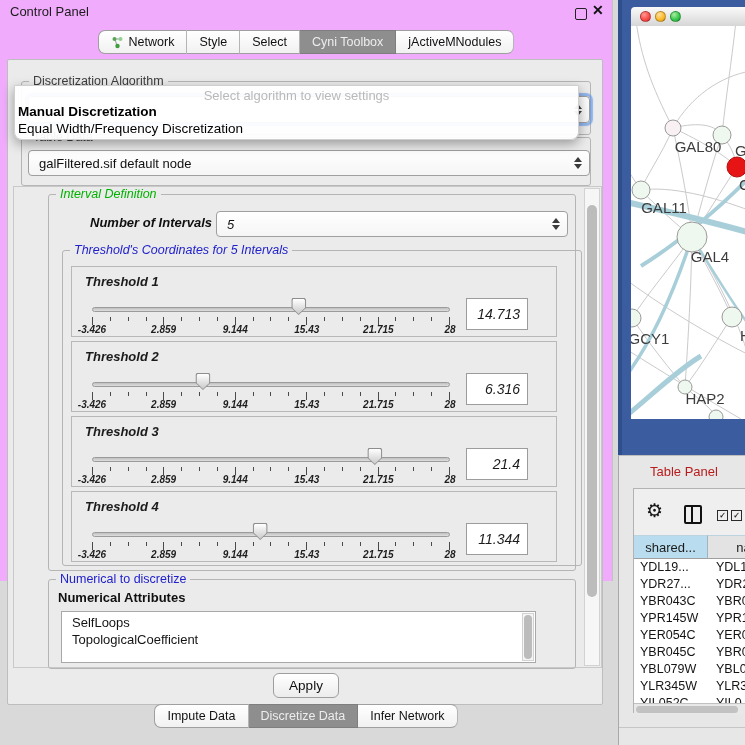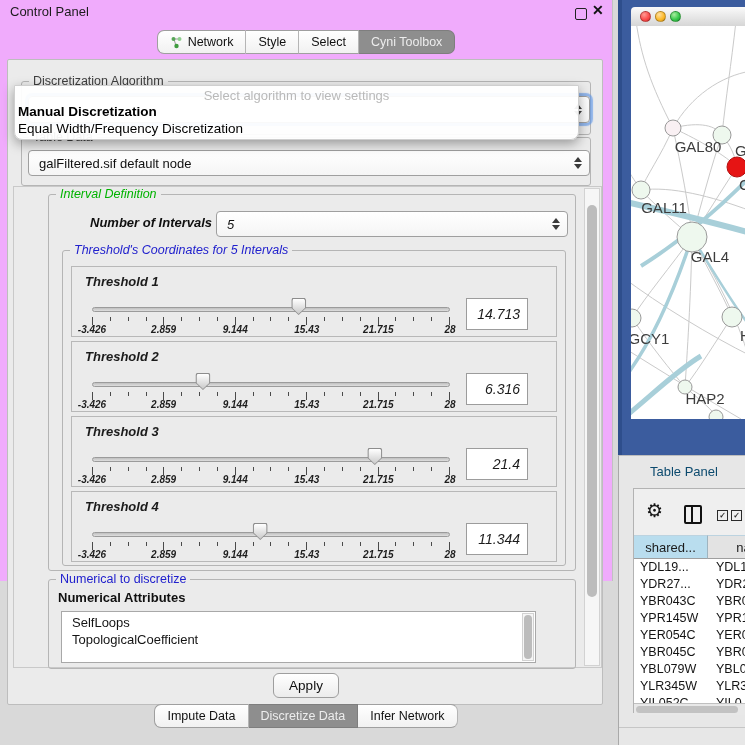--- a/index.html
+++ b/index.html
@@ -66,21 +66,21 @@
   
   .netwin{position:absolute;left:618px;top:0;width:127px;height:455px;background:#3b5c9e;}
   .netwin .ledge{position:absolute;left:0;top:0;width:4px;height:100%;background:#2e4e8c;}
   .nettitle{position:absolute;left:13px;top:7px;right:0;height:19px;
             background:linear-gradient(#fafafa,#d6d6d6);border-bottom:1px solid #9a9a9a;border-radius:4px 0 0 0;}
   .tl{position:absolute;top:4px;width:11px;height:11px;border-radius:50%;border:1px solid rgba(0,0,0,.25);box-sizing:border-box;}
   .netcanvas{position:absolute;left:13px;top:26px;right:0;height:393px;background:#fff;overflow:hidden;}
   
   .tablepanel{position:absolute;left:618px;top:455px;width:127px;height:290px;background:#e7e7e7;
               border-left:1px solid #a9a9a9;border-top:1px solid #bdbdbd;box-sizing:border-box;}
-  .tp-title{position:absolute;left:31px;top:8px;font-size:13px;color:#0c4a6e;}
+  .tp-title{position:absolute;left:31px;top:8px;font-size:13px;color:#b91c1c;}
   .tp-card{position:absolute;left:14px;top:32px;width:120px;height:225px;background:#efefef;
            border:1px solid #b3b3b3;box-sizing:border-box;}
   .gear{position:absolute;left:12px;top:12px;font-size:19px;color:#141414;line-height:19px;}
   .colicon{position:absolute;left:50px;top:16px;width:14px;height:15px;border:2px solid #111;border-radius:2px;}
   .colicon::after{content:"";position:absolute;left:5px;top:0;width:2px;height:100%;background:#111;}
   .chk{position:absolute;top:21px;width:9px;height:9px;border:1.5px solid #2a2a2a;font-size:8px;line-height:9px;
        text-align:center;color:#2a2a2a;font-weight:bold;}
   .thead{position:absolute;left:0px;top:46px;height:24px;display:flex;font-size:13px;}
   .th{line-height:24px;text-align:center;border-right:1px solid #9fb4bf;border-bottom:1px solid #9f9f9f;
       border-top:1px solid #bcd3e0;box-sizing:border-box;overflow:hidden;}
@@ -115,20 +115,23 @@
       </div>
       <div class="seg">
           <span>Style</span>
         </div>
       <div class="seg">
           <span>Select</span>
         </div>
       <div class="seg active">
           <span>Cyni Toolbox</span>
         </div>
+      <div class="seg">
+          <span>jActiveMNodules</span>
+        </div>
     </div>
 
     <div class="card">
 
       <div class="grp" style="left:13px;top:21px;width:568px;height:52px;">
         <span class="gt">Discretization Algorithm</span>
       </div>
       <div class="combo focusring" style="left:20px;top:36px;width:562px;height:27px;">
         <span class="stepper">
             <span class="up"></span>
@@ -160,21 +163,21 @@
 
           <span class="lbl-bold" style="left:41px;top:20px;">Number of Intervals</span>
           <div class="combo" style="left:167px;top:16px;width:352px;height:26px;">
             <span>5</span>
             <span class="stepper">
                 <span class="up"></span>
                 <span class="dn"></span>
               </span>
           </div>
 
-          <div class="grp" style="left:13px;top:55px;width:502px;height:314px;">
+          <div class="grp" style="left:13px;top:55px;width:502px;height:314px;padding-left:16px;">
             <span class="gt blue">Threshold's Coordinates for 5 Intervals</span>
 
             <div class="tpanel" style="top:15px;">
               <span class="tname">Threshold 1</span>
               <div class="track"></div>
               <div class="thumbwrap">
                   <div class="thumb" style="left: 57.7197%;"></div>
                 </div>
               <div class="ticks">
                   <i class="mj"></i>

